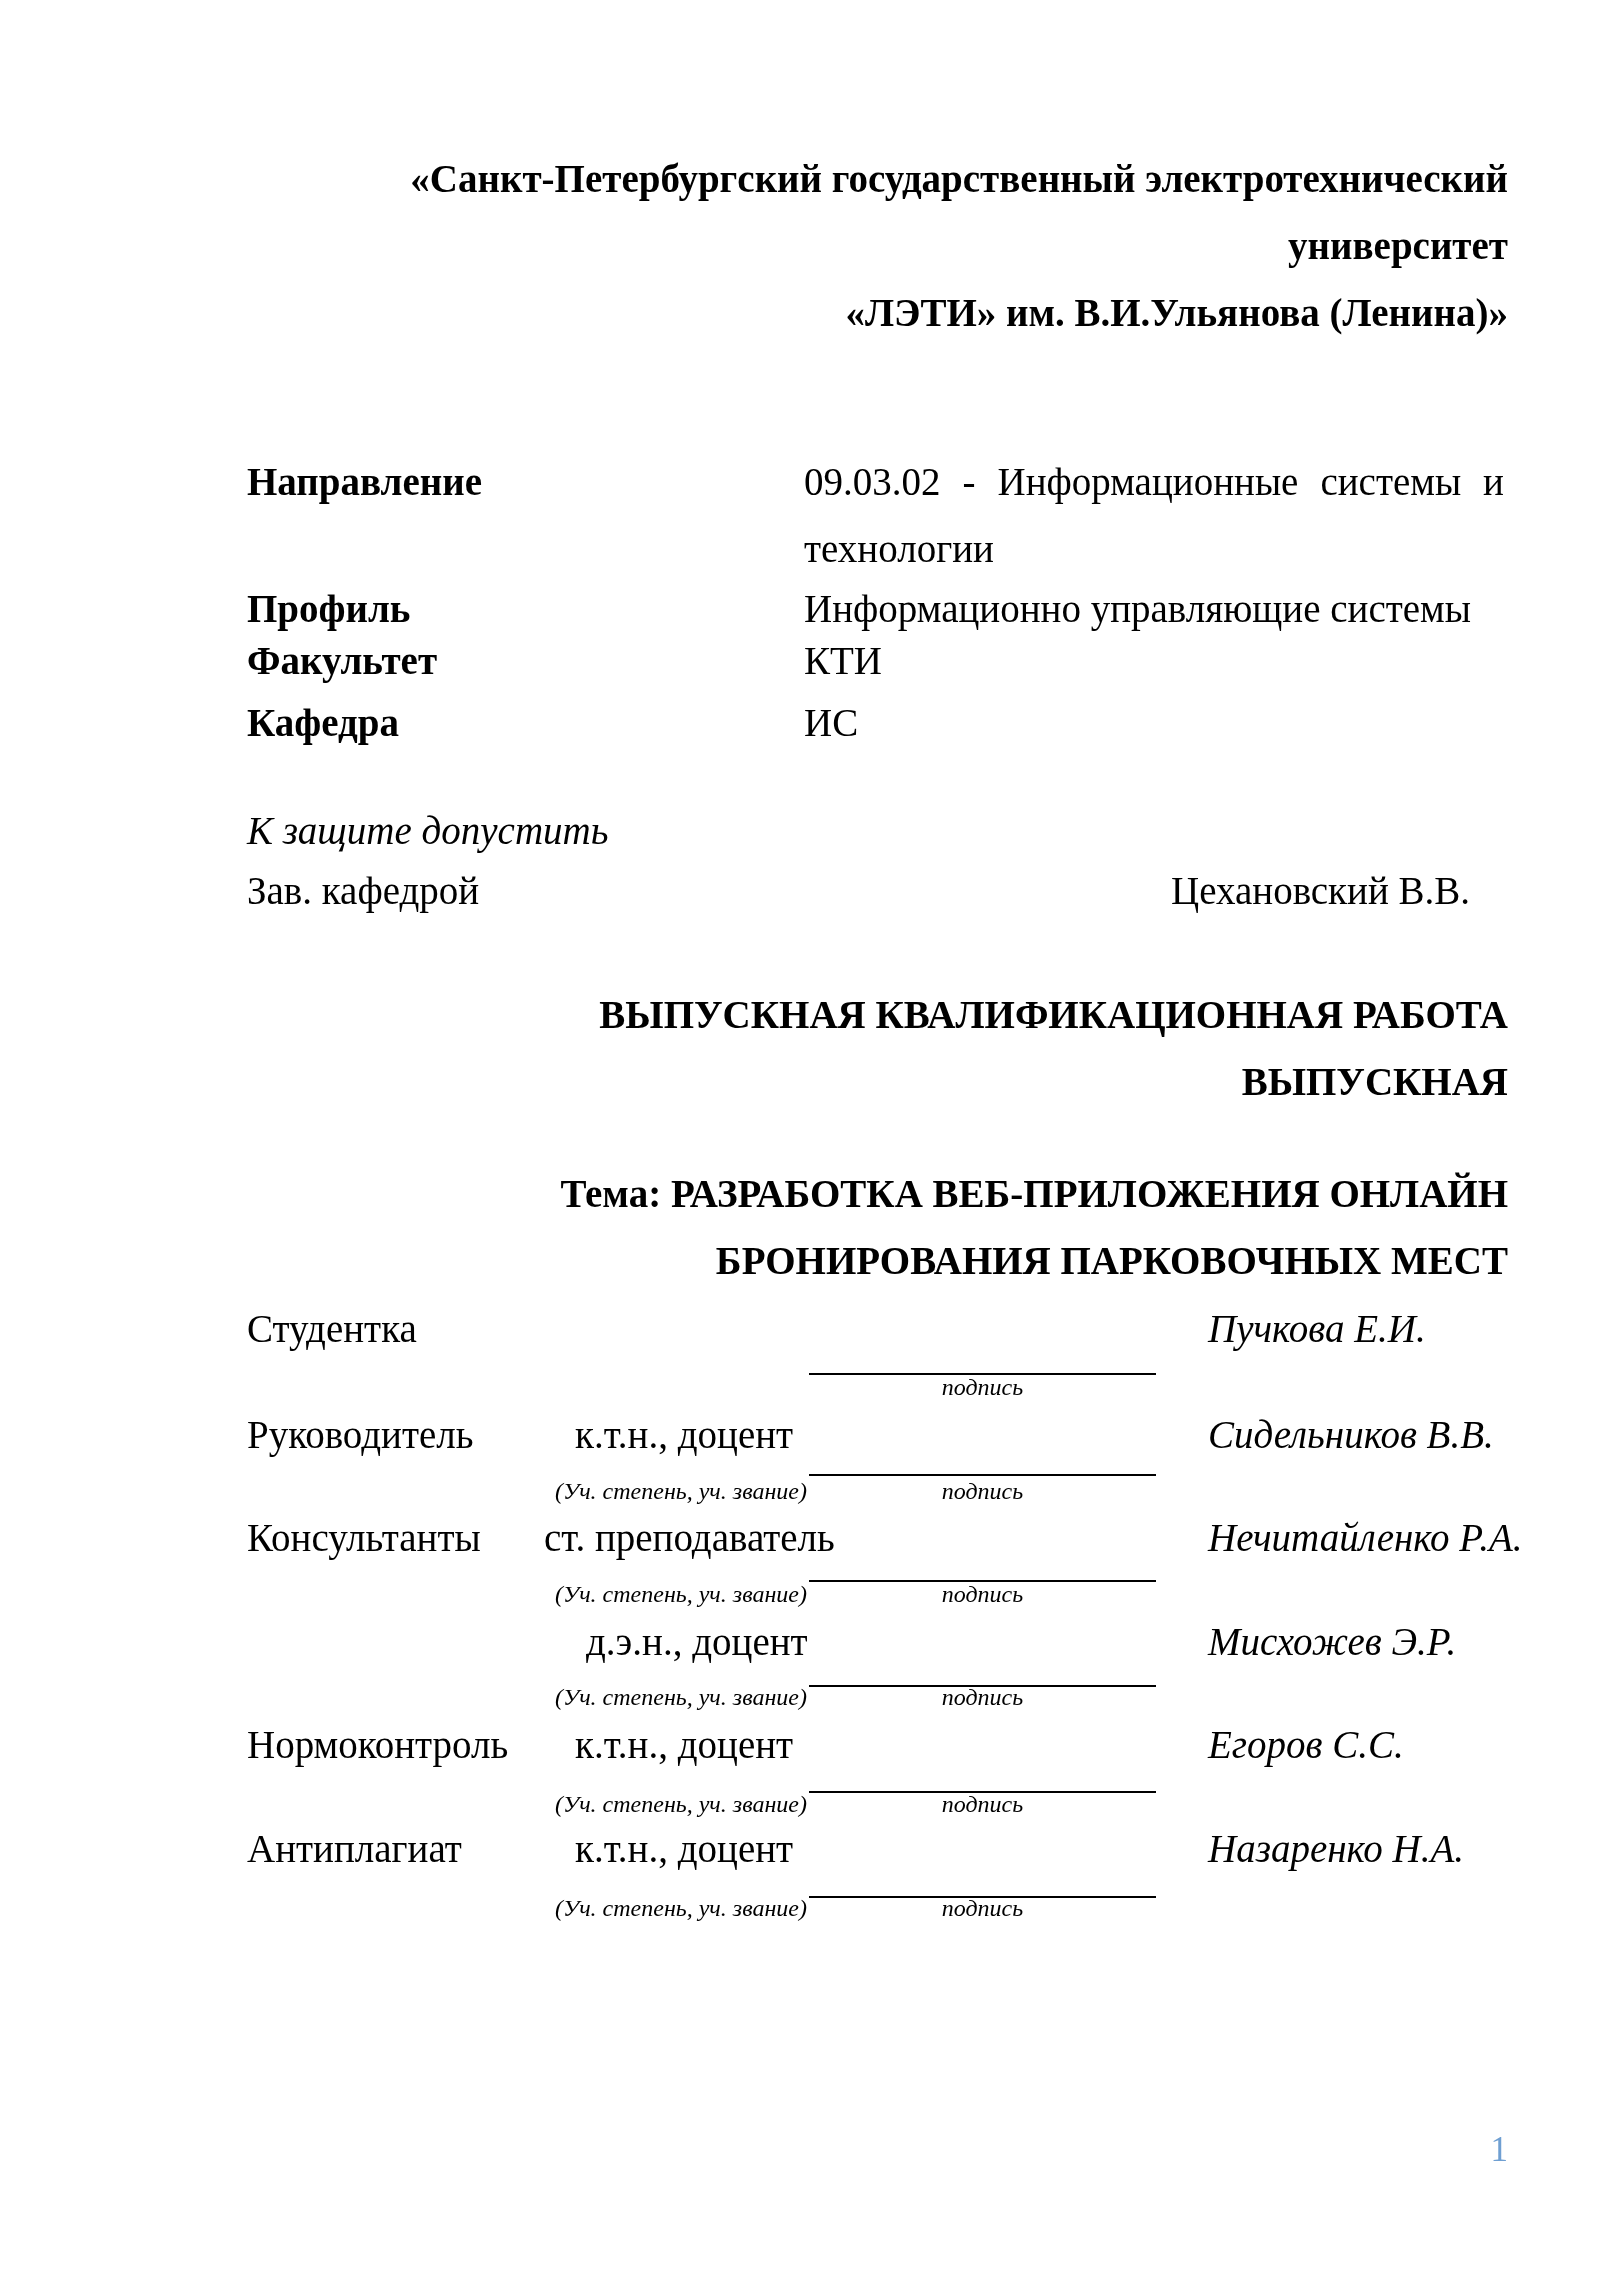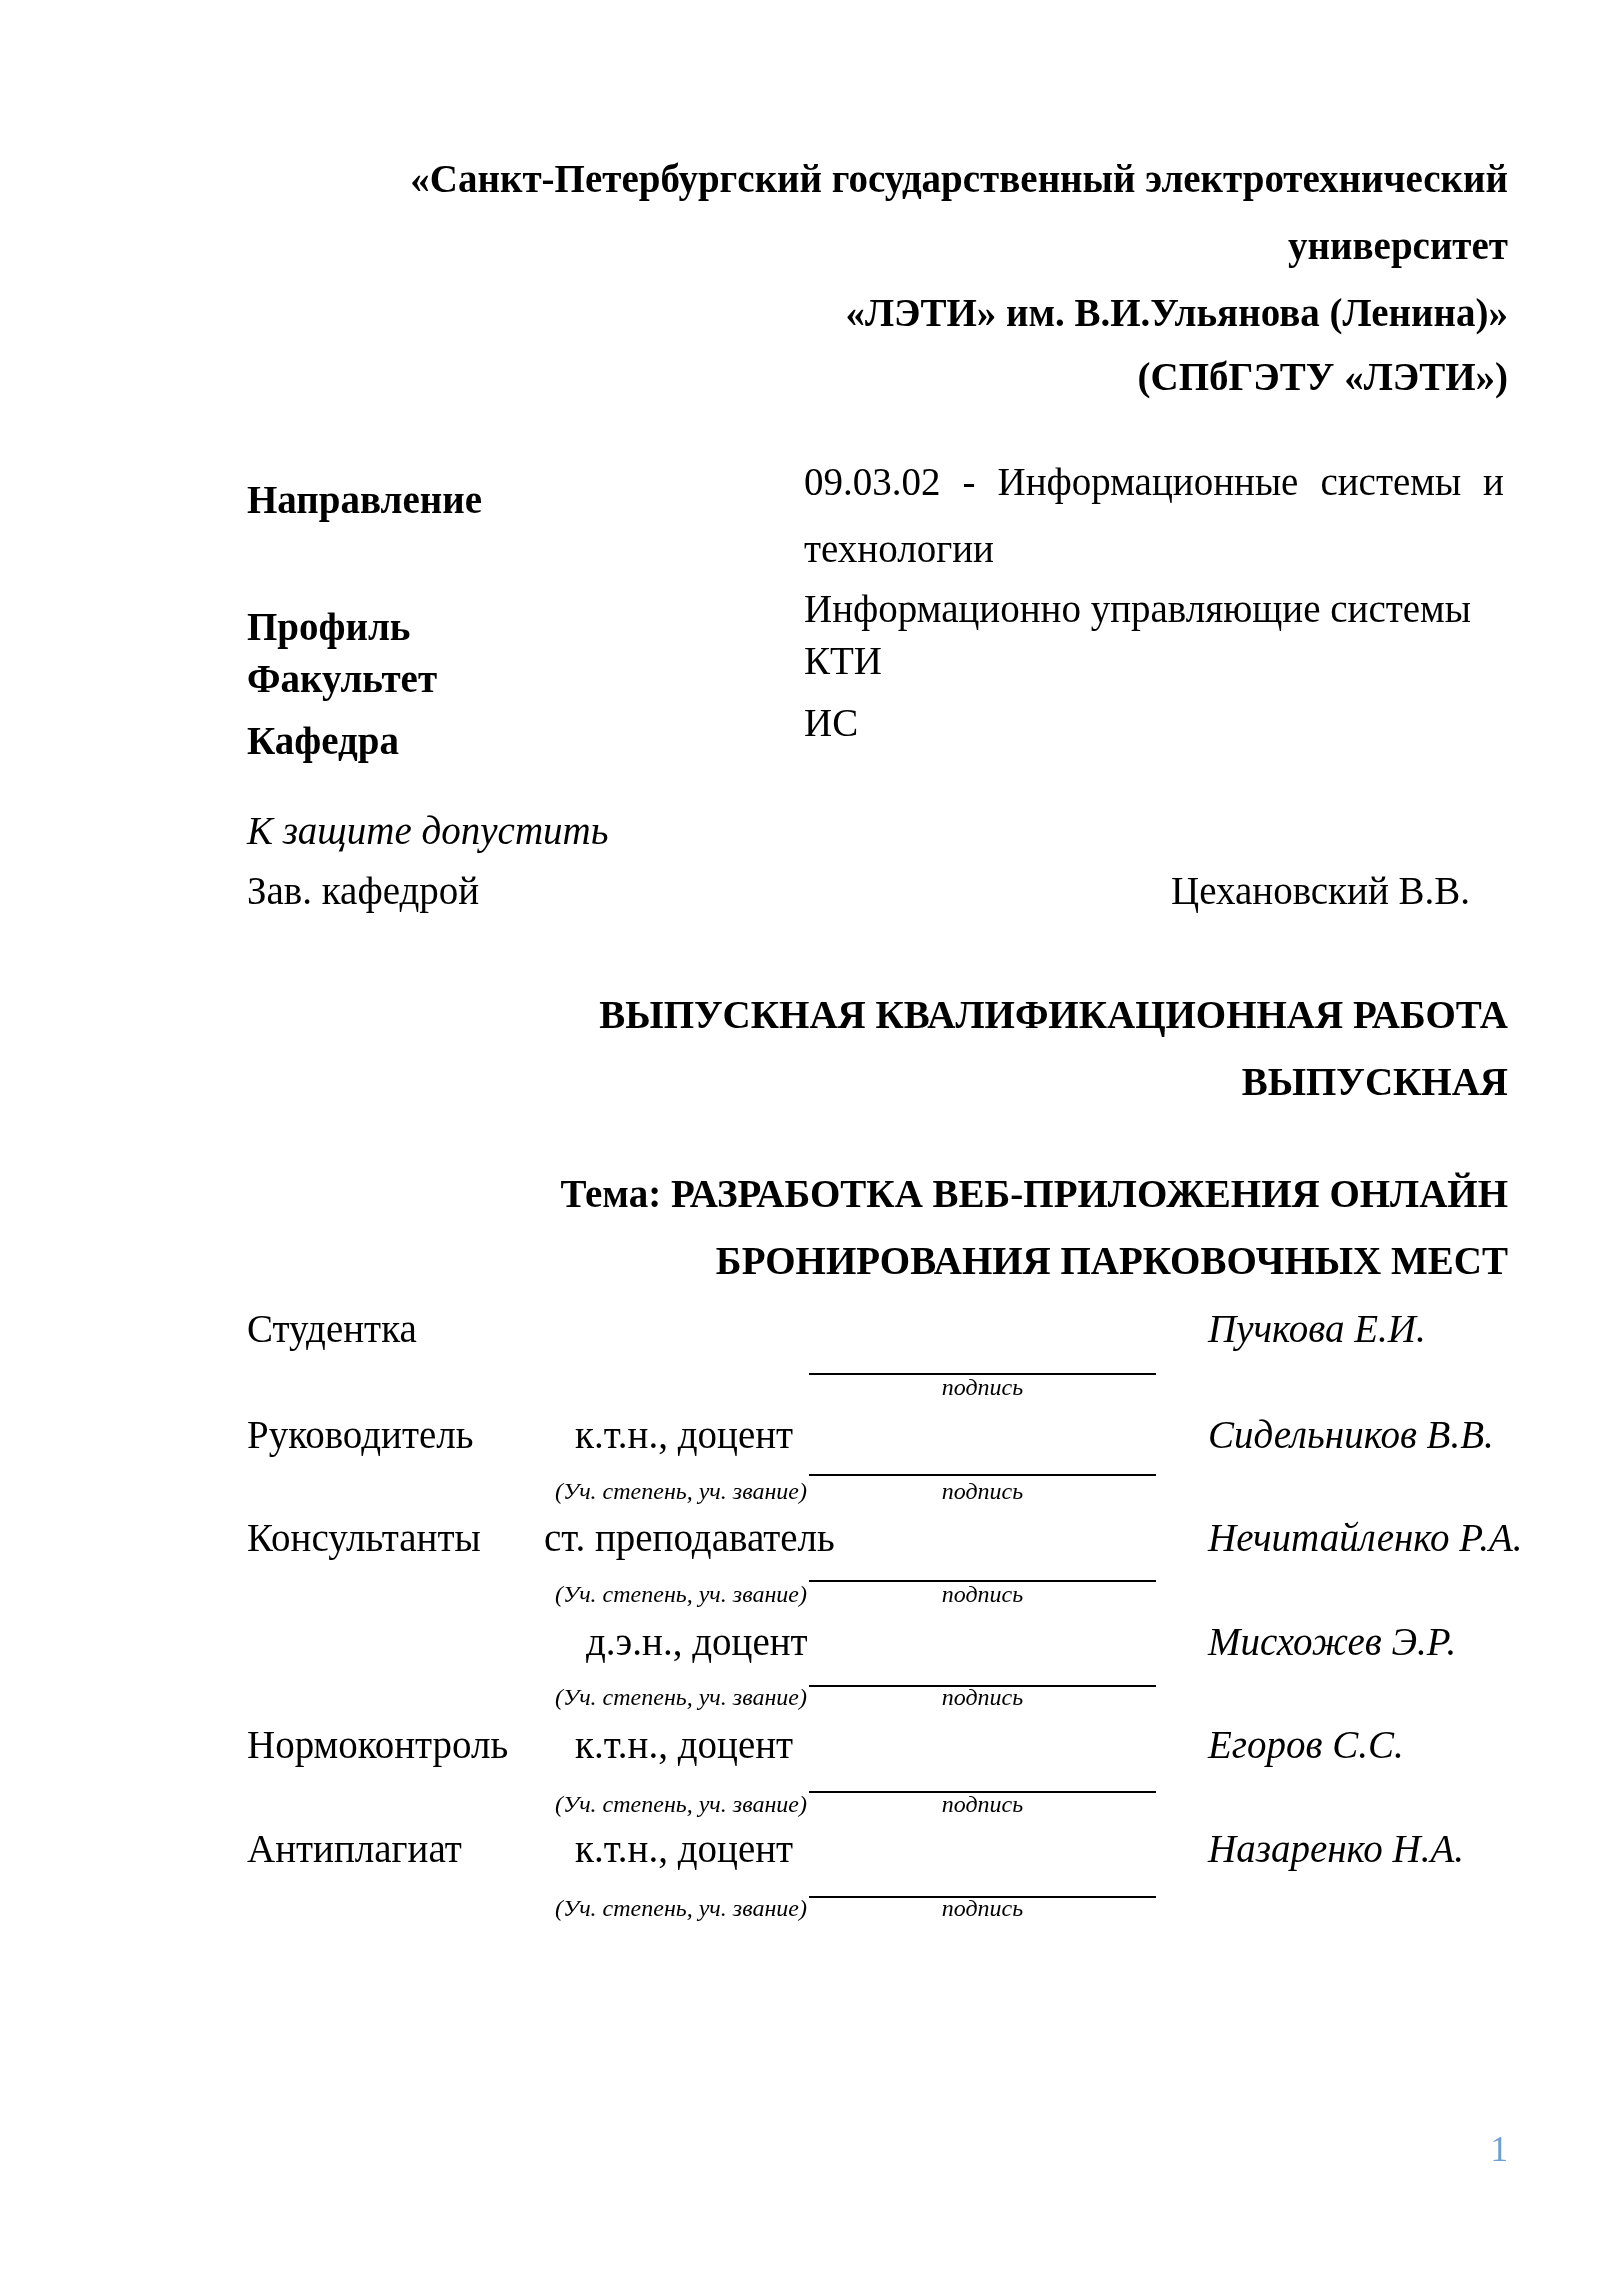--- a/index.html
+++ b/index.html
@@ -13,38 +13,37 @@
   }
   .ln{position:absolute;font-size:39px;line-height:39px;white-space:nowrap;}
   .b{font-weight:bold;}
   .i{font-style:italic;}
   .center{left:236px;width:1272px;text-align:right;}
   .small{position:absolute;font-size:24px;line-height:21px;font-style:italic;white-space:nowrap;}
   .sig-caption{left:809px;width:347px;text-align:center;}
   .sigline{position:absolute;left:809px;width:347px;height:2.4px;background:#000;}
   .role{left:247px;}
   .name{left:1208px;font-style:italic;}
-  .fieldlabel{left:247px;margin-top:18px;}
+  .fieldlabel{left:247px;}
   .fieldvalue{left:804px;}
   .justblock{
     position:absolute;left:804px;top:448px;width:700px;
     font-size:39px;line-height:67px;text-align:justify;
   }
   .pagenum{position:absolute;top:2132px;left:1272px;width:236px;text-align:right;
     font-size:35px;line-height:35px;}
 </style>
 </head>
 <body>
 
 <div class="page">
 
   <div class="ln b center" style="top:159px">«Санкт-Петербургский государственный электротехнический</div>
   <div class="ln b center" style="top:226px">университет</div>
   <div class="ln b center" style="top:293px">«ЛЭТИ» им. В.И.Ульянова (Ленина)»</div>
-  <div class="ln b center" style="top:357px">(СПбГЭТУ «ЛЭТИ»)</div>
 
   <div class="ln b fieldlabel" style="top:462px">Направление</div>
   <div class="justblock">09.03.02 - Информационные системы и технологии</div>
 
   <div class="ln b fieldlabel" style="top:589px">Профиль</div>
   <div class="ln fieldvalue" style="top:589px">Информационно управляющие системы</div>
 
   <div class="ln b fieldlabel" style="top:641px">Факультет</div>
   <div class="ln fieldvalue" style="top:641px">КТИ</div>
 

